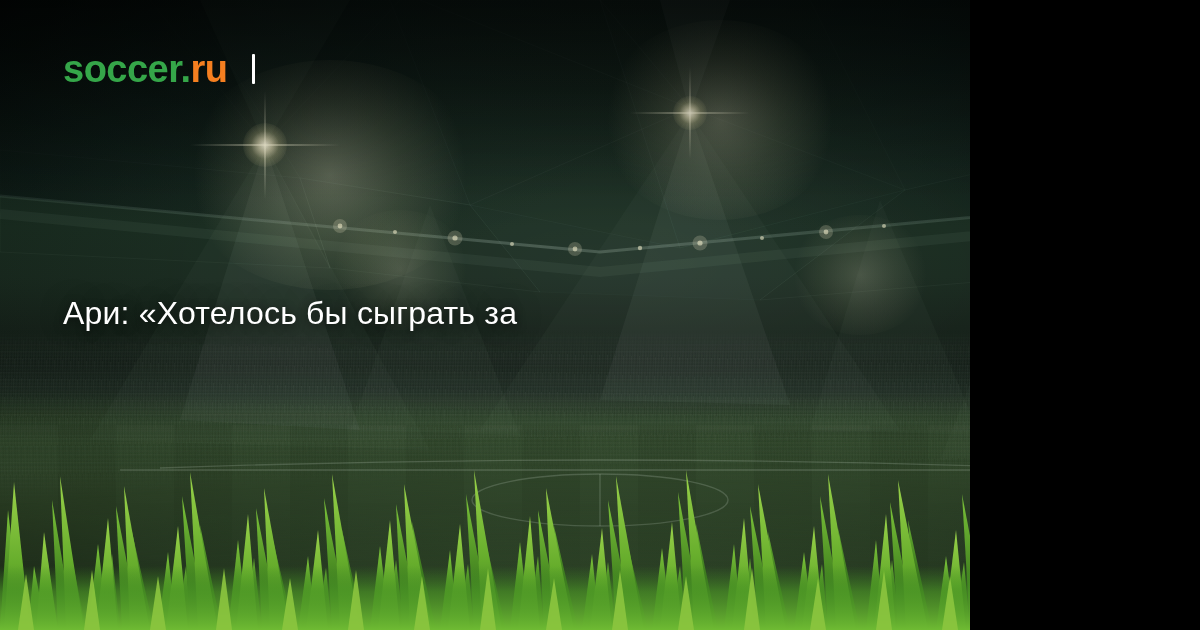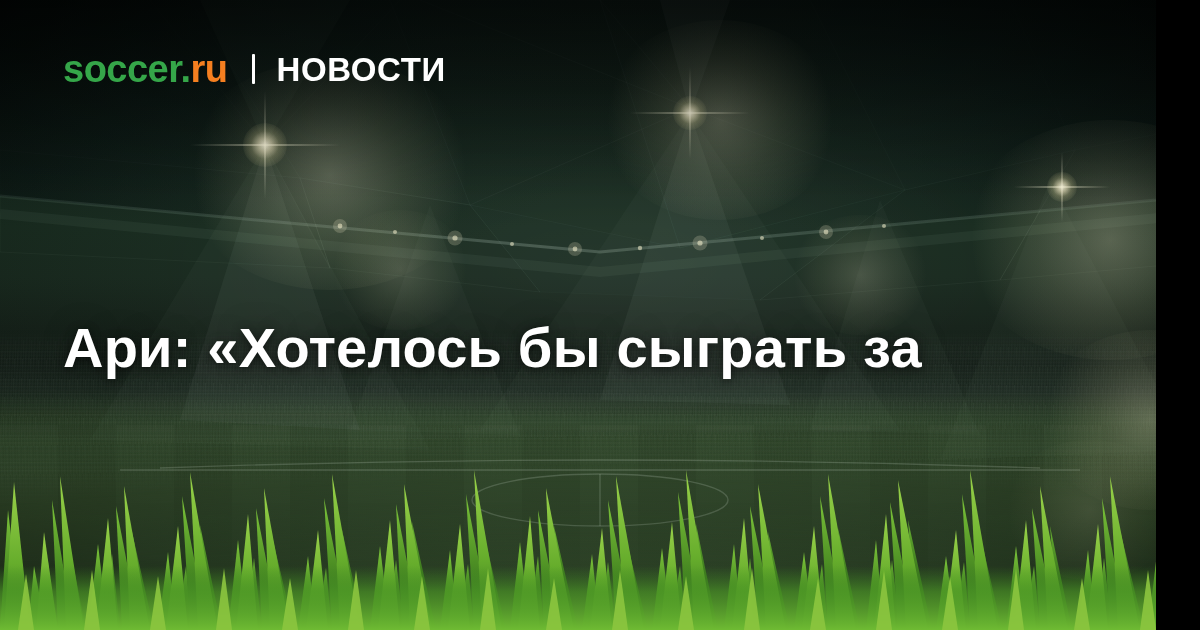--- a/index.html
+++ b/index.html
@@ -7,21 +7,21 @@
     margin: 0;
     padding: 0;
     background: #000;
   }
   body {
     font-family: "Liberation Sans", "DejaVu Sans", sans-serif;
   }
 
   #card {
     position: relative;
-    width: 1156px;
+    width: 970px;
     height: 630px;
     overflow: hidden;
     background: #0c140f;
     user-select: none;
   }
 
   
 
   .layer {
     position: absolute;
@@ -271,25 +271,25 @@
     font-size: 33px;
     font-weight: bold;
     letter-spacing: 0.6px;
     line-height: 1;
     white-space: nowrap;
   }
 
   #headline {
     position: absolute;
     left: 63px;
-    top: 280px;
+    top: 262px;
     width: 900px;
     color: #ffffff;
-    font-size: 56px;
-    font-weight: bold;
+    font-size: 32px;
+    font-weight: normal;
     line-height: 60px;
     letter-spacing: 0.2px;
     text-shadow: 0 2px 10px rgba(0,0,0,0.55), 0 0 28px rgba(0,0,0,0.35);
   }
   #headline .hl-line { display: block; white-space: nowrap; }
 </style>
 </head>
 <body>
 
 <div id="card">
@@ -576,21 +576,20 @@
     </g>
   </svg>
 
   <div id="content">
 
     <div id="brand-bar">
       <div id="logo">
         <span class="word">soccer</span><span class="dot">.</span><span class="tld">ru</span>
       </div>
       <div id="brand-sep"></div>
-      <div id="section-label">НОВОСТИ</div>
     </div>
 
     <h1 id="headline">
       <span class="hl-line">Ари: «Хотелось бы сыграть за</span>
     </h1>
 
   </div>
 </div>
 
 </body></html>

